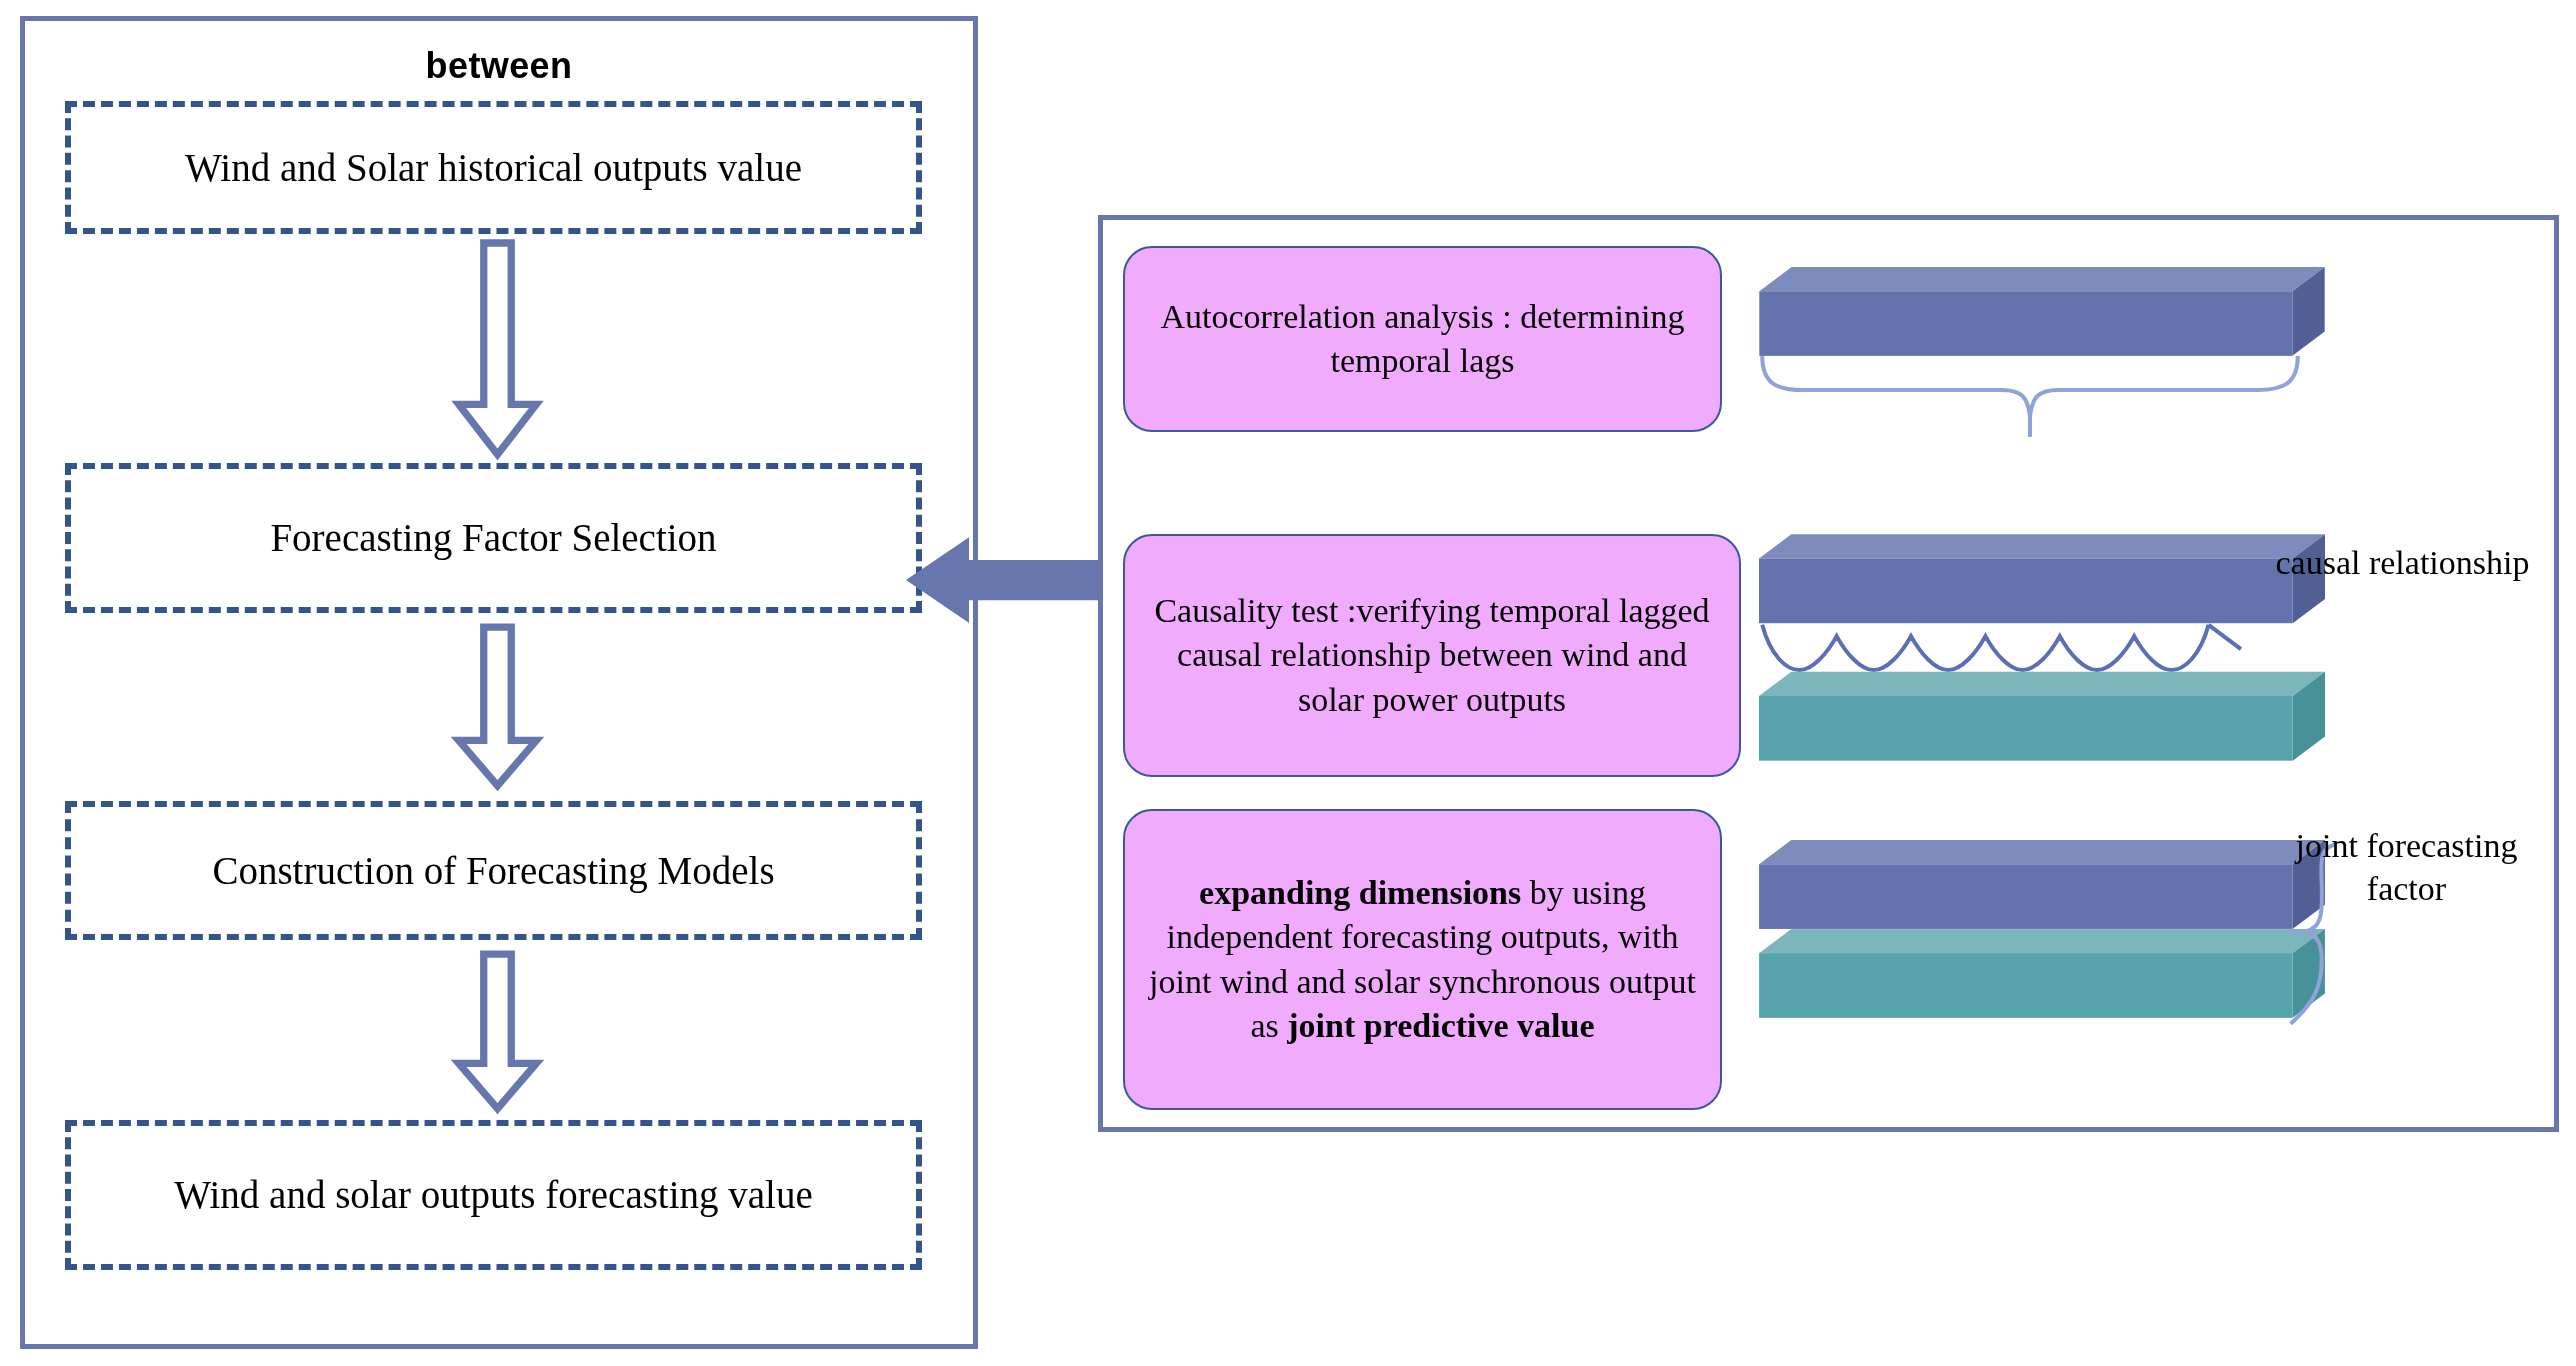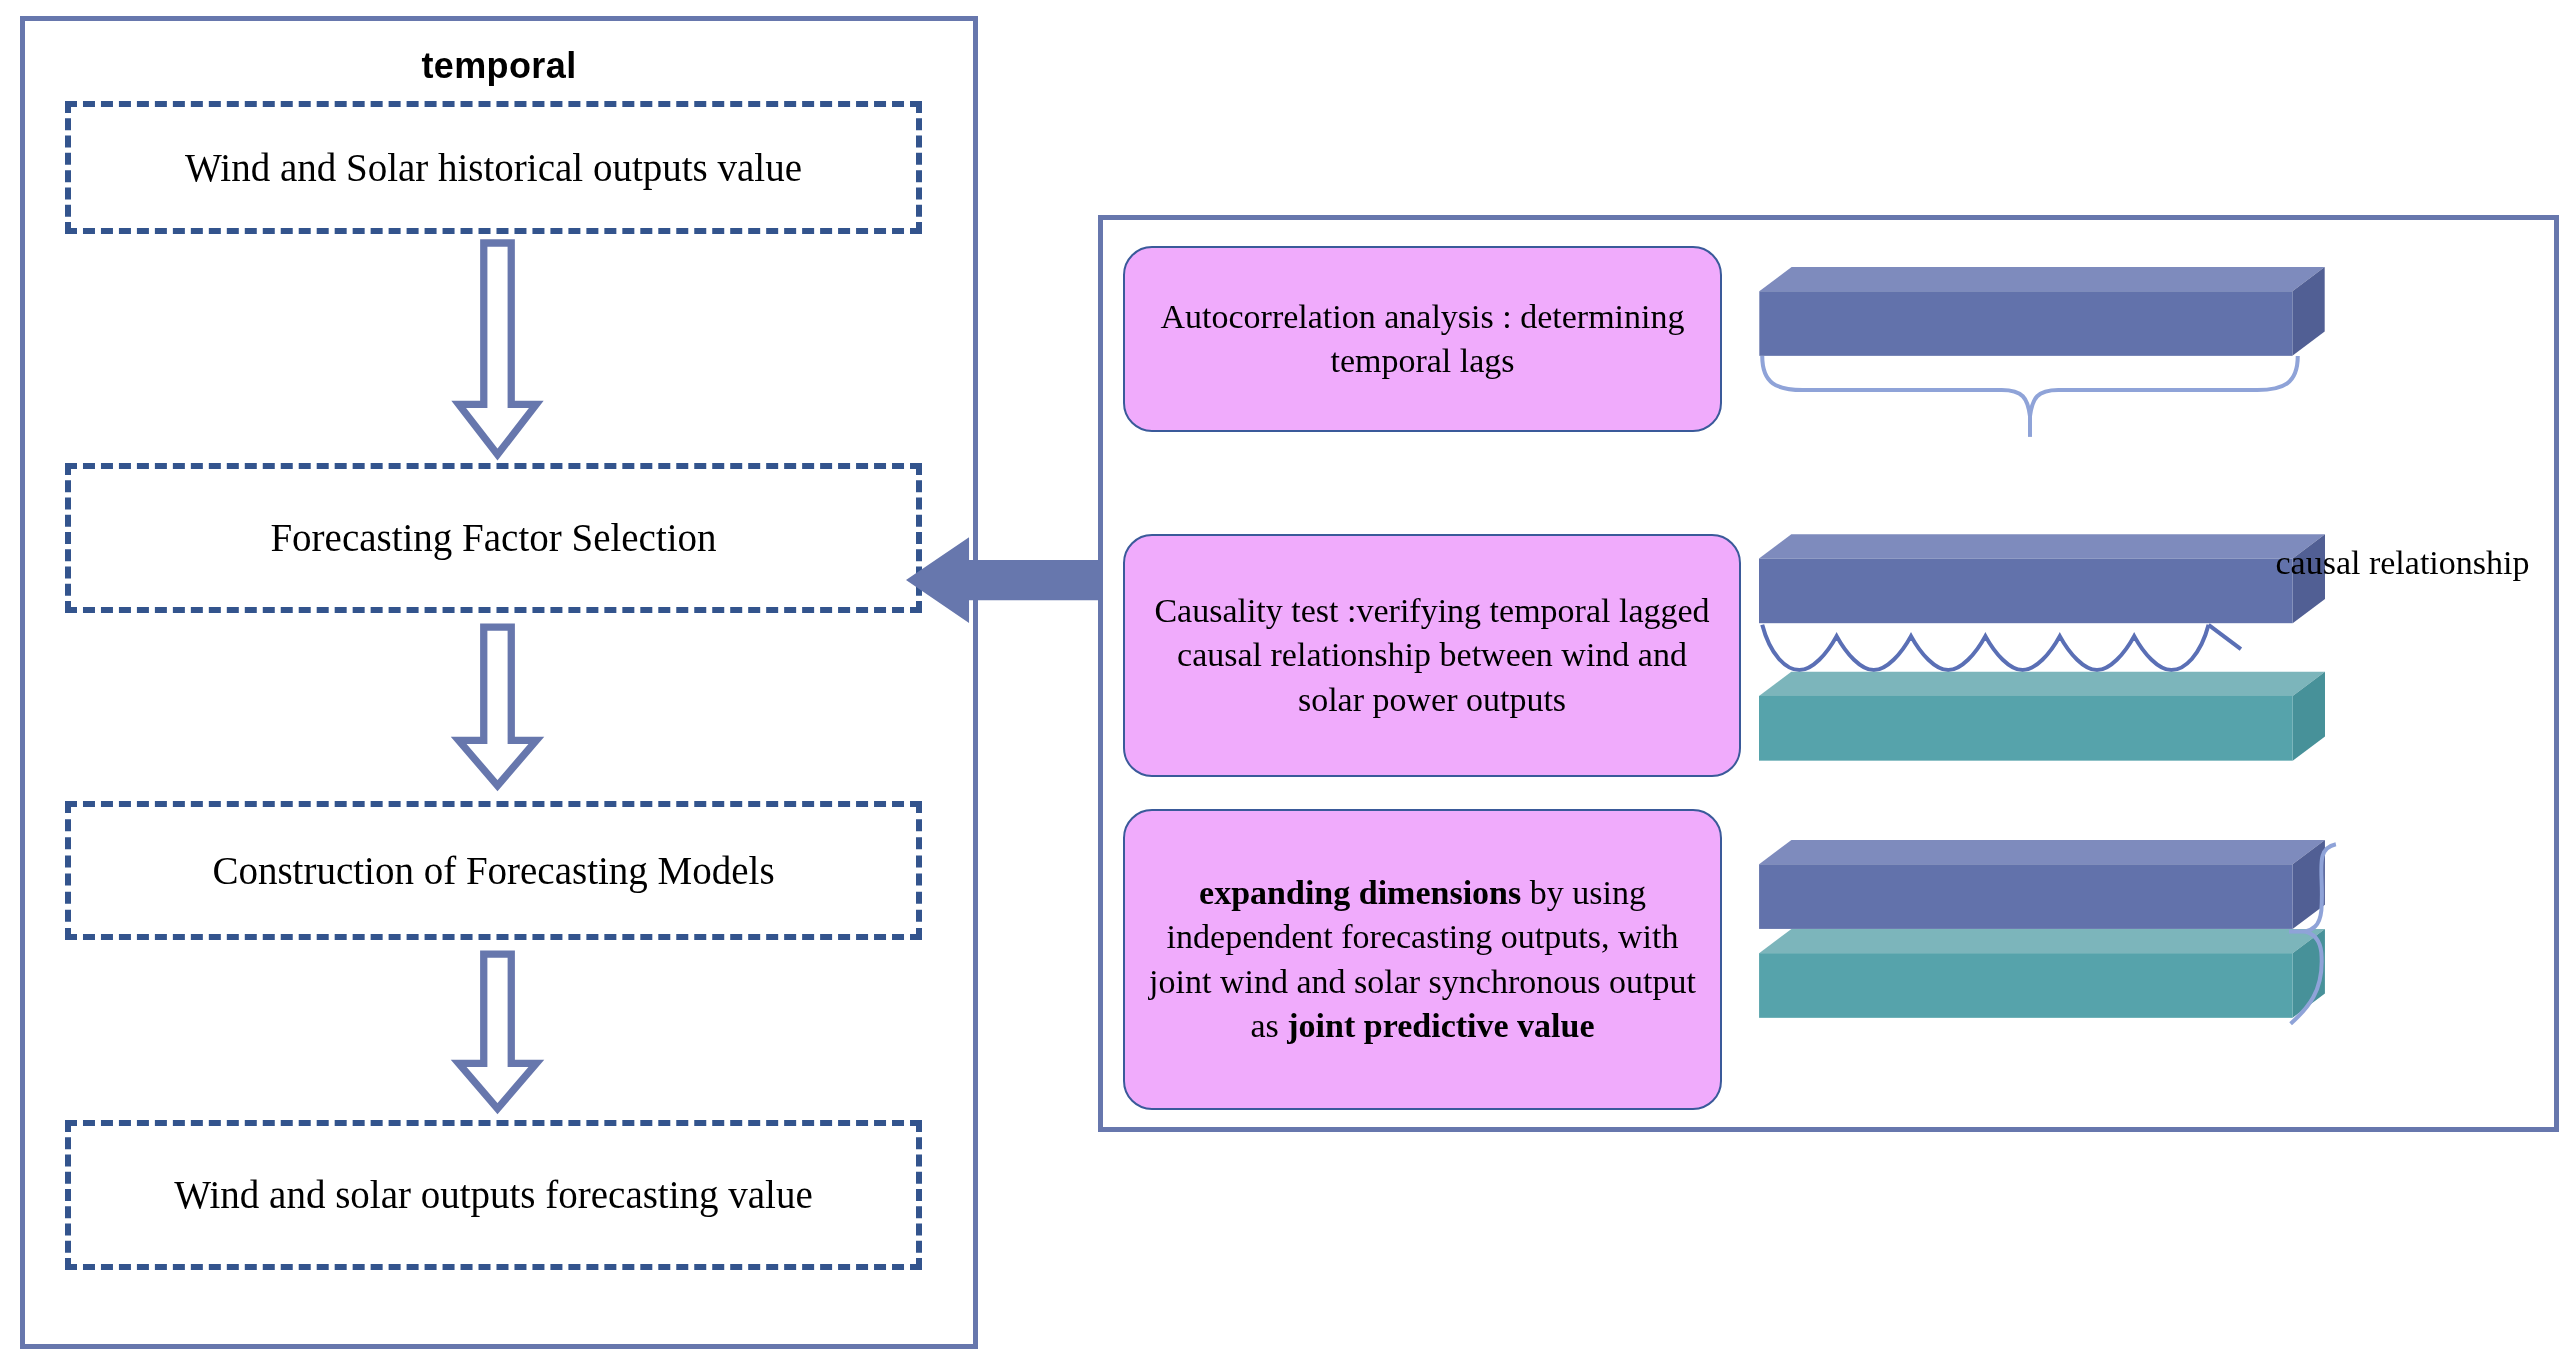--- a/index.html
+++ b/index.html
@@ -110,21 +110,21 @@
   #label-joint     { left: 2265px; top: 825px; width: 283px; }
 
   svg { display: block; overflow: visible; }
 </style>
 </head>
 <body>
 
 <div id="stage">
 
   <div class="panel" id="left-panel">
-    <div class="panel-title">temporal</div>
+    <div class="panel-title">between</div>
   </div>
 
   <div class="dashed-box" style="left:65px; top:101px; width:857px; height:133px;">
     <span>Wind and Solar historical outputs value</span>
   </div>
 
   <div class="dashed-box" style="left:65px; top:463px; width:857px; height:150px;">
     <span>Forecasting Factor Selection</span>
   </div>
 
@@ -228,15 +228,18 @@
   </div>
 
   <div class="bar3d" style="left:2289px; top:841px;">
     <svg width="97" height="186" viewBox="0 0 120 230">
       <path d="M58,4 C30,10 44,40 40,86 C38,106 28,110 20,112
                C28,114 38,120 40,138 C44,186 22,208 2,226" fill="none" stroke="#8fa3d8" stroke-width="5"></path>
       <path d="M20,112 L0,112" fill="none" stroke="#8fa3d8" stroke-width="5"></path>
     </svg>
   </div>
 
+  <div class="annot" id="label-joint">
+    <span>joint forecasting factor</span>
+  </div>
 
 </div>
 
 
 </body></html>

